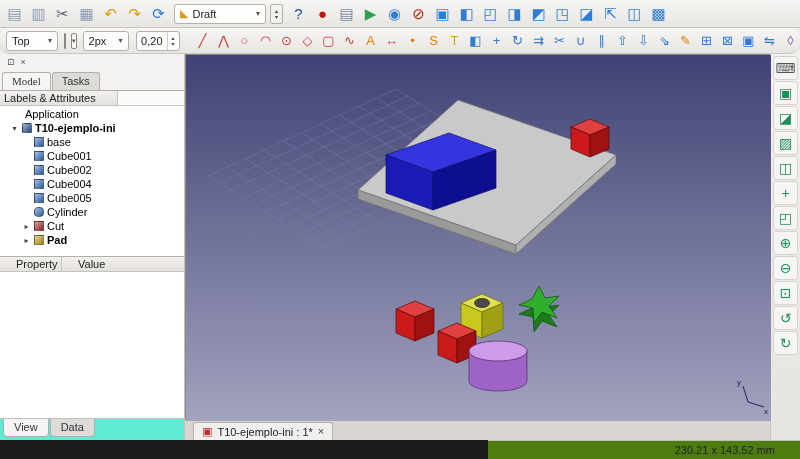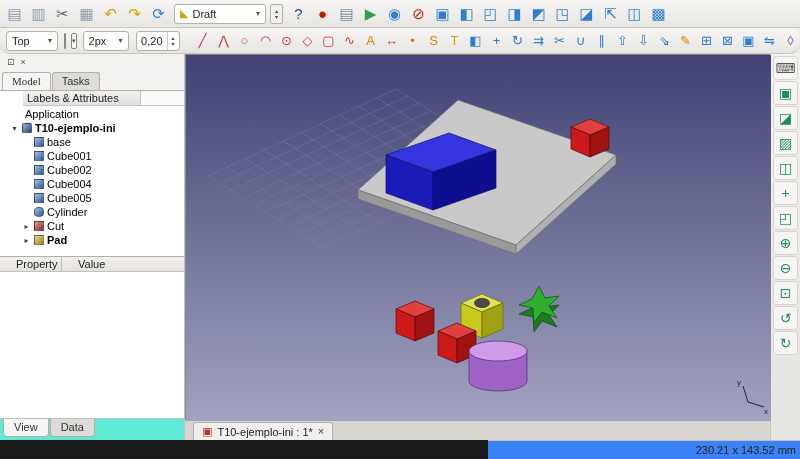--- a/index.html
+++ b/index.html
@@ -34,21 +34,21 @@
   .main { flex:1; min-height:0; display:flex; }
 
   
   .left { width:185px; flex:none; background:#f3f2f0; border-right:1px solid #c3c0bb; display:flex; flex-direction:column; }
   .panel-title { height:16px; display:flex; align-items:center; padding:0 4px; color:#333; flex:none; }
   .panel-title .t { flex:1; }
   .winbtn { font-size:9px; color:#555; padding:0 3px; }
   .tabs { display:flex; padding:2px 2px 0 2px; gap:1px; flex:none; }
   .tab { padding:2px 9px 3px 9px; border:1px solid #b3b0ab; border-bottom:none; border-radius:3px 3px 0 0; background:#dedcd8; color:#333; }
   .tab.active { background:#f6f5f3; font-weight:normal;font-family:Liberation Serif, serif; }
-  .lah-row { display:flex; flex:none; background:#fff; border-top:1px solid #b3b0ab;padding-left:23px; }
+  .lah-row { display:flex; flex:none; background:#fff; border-top:1px solid #b3b0ab; }
   .lah { width:118px; border-right:1px solid #c6c3bf; border-bottom:1px solid #c6c3bf; background:linear-gradient(#f2f1ef,#e3e1de); padding:1px 4px; }
   .lah-rest { flex:1; border-bottom:1px solid #c6c3bf; background:#fafaf9; }
   .tree { height:150px; flex:none; background:#fff; overflow:hidden; padding-top:1px; }
   .trow { display:flex; align-items:center; height:14px; gap:3px; white-space:nowrap; }
   .lvl0 { padding-left:13px; }
   .lvl1 { padding-left:10px; }
   .lvl2 { padding-left:22px; }
   .bold .tlabel { font-weight:bold; }
   .exp { width:9px; font-size:8px; color:#444; text-align:center; flex:none; }
   .treeico { width:10px; height:10px; flex:none; border:1px solid rgba(0,0,0,.35); background-color:currentColor; background-image:linear-gradient(135deg,rgba(255,255,255,.55),rgba(0,0,0,.22)); }
@@ -74,21 +74,21 @@
   .closeico { font-size:11px; color:#444; line-height:1; }
 
   
   .right { width:30px; flex:none; background:linear-gradient(#f2f1ef,#e6e4e1); border-left:1px solid #c9c6c2; display:flex; flex-direction:column; align-items:center; padding-top:2px; gap:1px; }
   .rtico { width:25px; height:24px; display:flex; align-items:center; justify-content:center; border:1px solid #d6d3cf; border-radius:3px; background:#f6f5f3; }
   .rtico .g { font-size:14px; line-height:1; }
 
   
   .status { height:19px; flex:none; display:flex; }
   .status-left { width:488px; background:#1b1b1b; }
-  .status-right { flex:1; background:#3b82f6; display:flex; align-items:center; justify-content:flex-end; padding-right:4px; color:#222; border-top:1px solid #c0bdb9; }
+  .status-right { flex:1; background:#4d7c0f; display:flex; align-items:center; justify-content:flex-end; padding-right:25px; color:#222; border-top:1px solid #c0bdb9; }
 </style>
 </head>
 <body>
 
 <div class="app">
 
   <div class="tb row1">
     <span style="display:flex;gap:1px;">
 
         <span class="tbico">

